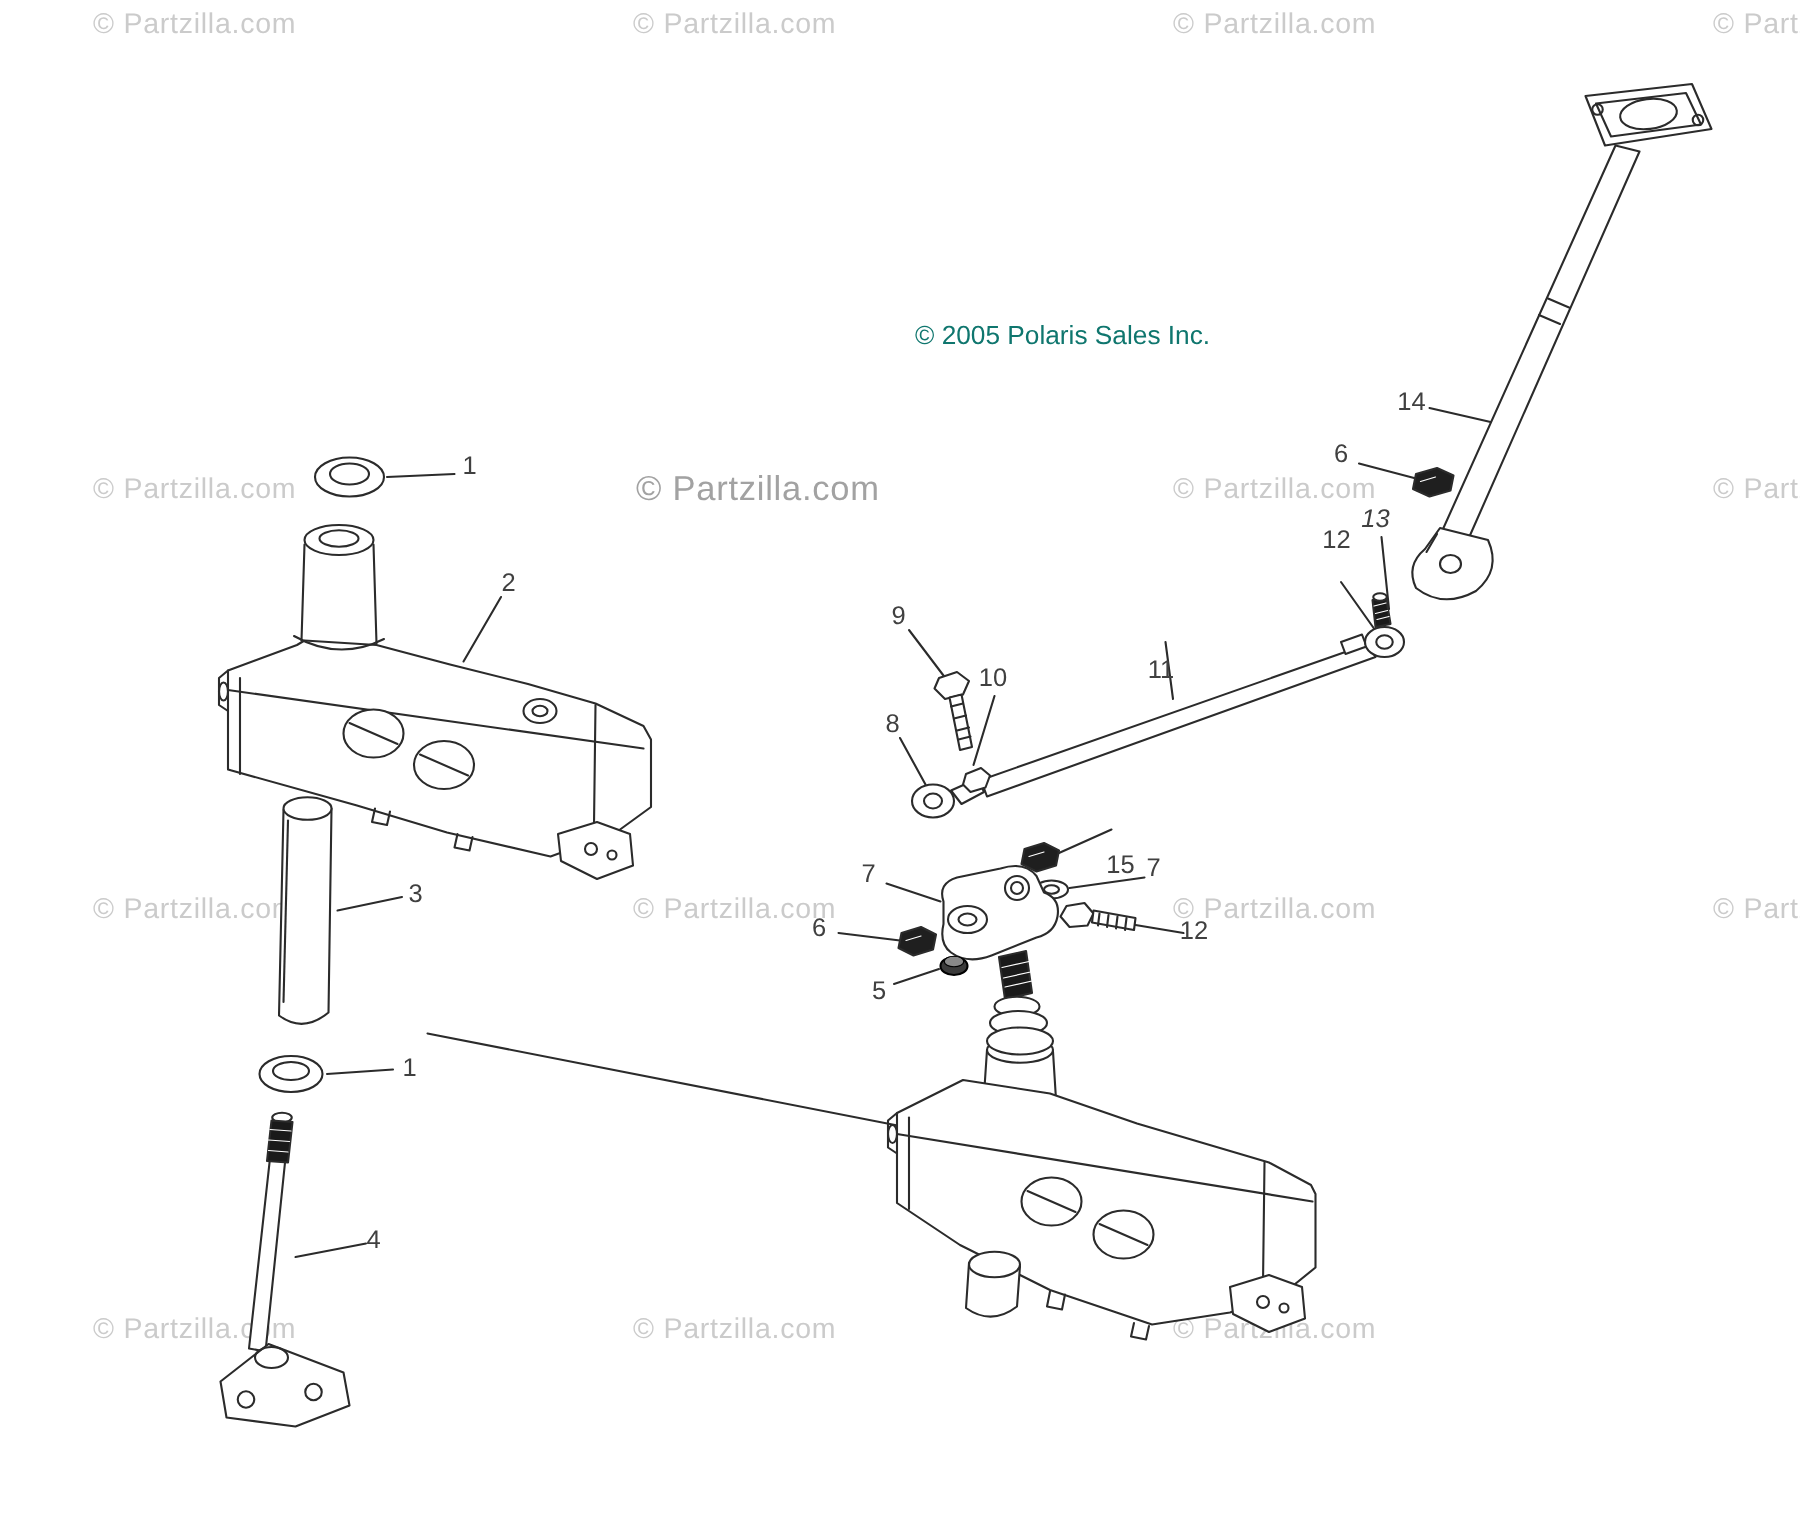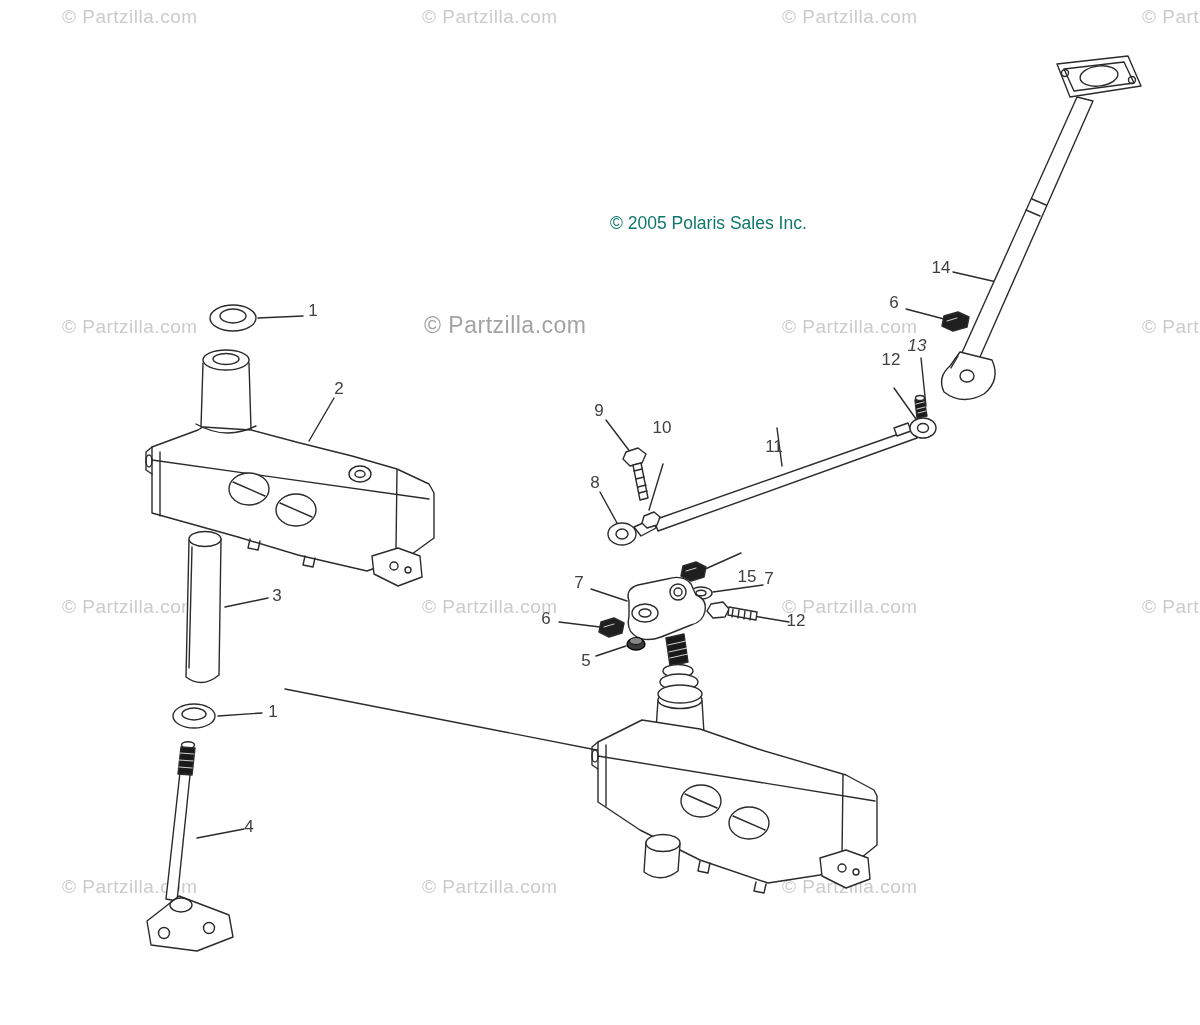--- a/index.html
+++ b/index.html
@@ -223,21 +223,21 @@
   </svg>
 
   <div class="copyright">© 2005 Polaris Sales Inc.</div>
 
   <div class="callout" style="left:313px;top:311px;">1</div>
   <div class="callout" style="left:339px;top:389px;">2</div>
   <div class="callout" style="left:277px;top:596px;">3</div>
   <div class="callout" style="left:273px;top:712px;">1</div>
   <div class="callout" style="left:249px;top:827px;">4</div>
   <div class="callout" style="left:599px;top:411px;">9</div>
-  <div class="callout" style="left:662px;top:428px;">10</div>
+  <div class="callout" style="left:662px;top:452px;">10</div>
   <div class="callout" style="left:595px;top:483px;">8</div>
   <div class="callout" style="left:774px;top:419px;margin-top:28px;">11</div>
   <div class="callout" style="left:891px;top:360px;">12</div>
   <div class="callout" style="left:917px;top:346px;font-style:italic;">13</div>
   <div class="callout" style="left:941px;top:268px;">14</div>
   <div class="callout" style="left:894px;top:303px;">6</div>
   <div class="callout" style="left:747px;top:577px;">15</div>
   <div class="callout" style="left:769px;top:579px;">7</div>
   <div class="callout" style="left:579px;top:583px;">7</div>
   <div class="callout" style="left:546px;top:619px;">6</div>

